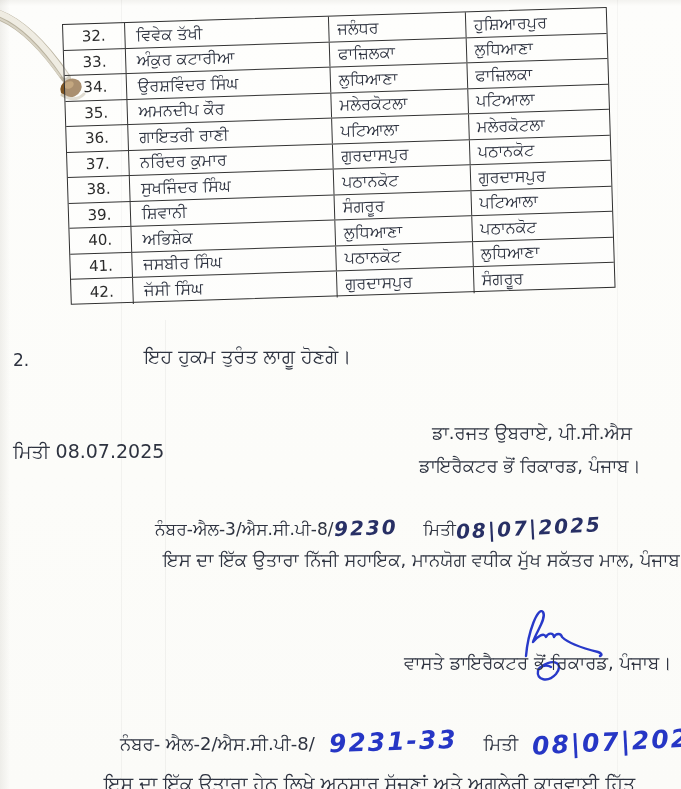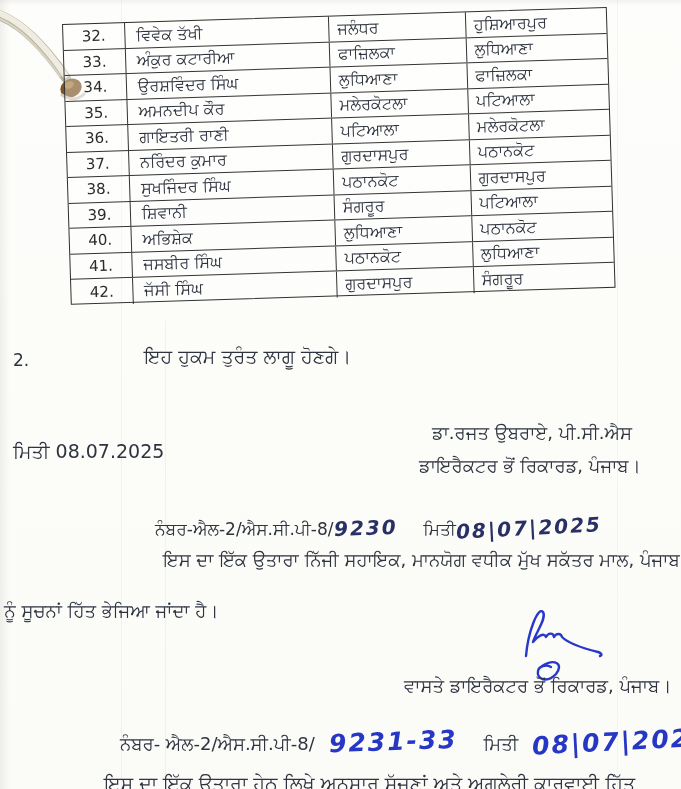--- a/index.html
+++ b/index.html
@@ -43,21 +43,21 @@
 
   .order-num{left:13px;top:350px;font-size:17px;}
   .order-text{left:144px;top:345px;font-size:19px;}
   .date-line{left:13px;top:397px;font-size:19px;margin-top:43px;}
   .sig-name{left:432px;top:422px;font-size:18px;}
   .sig-title{left:419px;top:455px;font-size:18px;}
 
   .end1-number{left:155px;top:516px;font-size:17px;}
   .end1-body1{left:163px;top:549px;font-size:18px;}
   .end1-body2{left:4px;top:600px;font-size:18px;}
-  .end1-for{left:404px;top:652px;font-size:18px;margin-top:23px;}
+  .end1-for{left:404px;top:652px;font-size:18px;}
 
   .end2-number{left:120px;top:727px;font-size:18px;}
   .end2-partial{left:104px;top:772px;font-size:19px;}
 
   .hw-num1{font-size:20px;transform:rotate(-2deg);display:inline-block;}
   .hw-date1{font-size:20px;transform:rotate(-3deg);display:inline-block;}
   .hw-num2{font-size:25px;transform:rotate(-2deg);display:inline-block;}
   .hw-date2{font-size:25px;transform:rotate(-3deg);display:inline-block;}
   .sp{display:inline-block;width:14px;}
   .sp-wide{display:inline-block;width:26px;}
@@ -156,24 +156,23 @@
 
   <div class="txt printed order-num">2.</div>
   <div class="txt printed order-text">ਇਹ ਹੁਕਮ ਤੁਰੰਤ ਲਾਗੂ ਹੋਣਗੇ।</div>
 
   <div class="txt printed date-line">ਮਿਤੀ 08.07.2025</div>
 
   <div class="txt printed sig-name">ਡਾ.ਰਜਤ ਉਬਰਾਏ, ਪੀ.ਸੀ.ਐਸ</div>
   <div class="txt printed sig-title">ਡਾਇਰੈਕਟਰ ਭੋਂ ਰਿਕਾਰਡ, ਪੰਜਾਬ।</div>
 
   <div class="txt end1-number">
-    <span class="printed">ਨੰਬਰ-ਐਲ-2/ਐਸ.ਸੀ.ਪੀ-8/</span><span class="hand-dark hw-num1">9230</span><span class="sp-wide"></span><span class="printed">ਮਿਤੀ</span><span class="hand-dark hw-date1">08|07|2025</span>
+    <span class="printed">ਨੰਬਰ-ਐਲ-3/ਐਸ.ਸੀ.ਪੀ-8/</span><span class="hand-dark hw-num1">9230</span><span class="sp-wide"></span><span class="printed">ਮਿਤੀ</span><span class="hand-dark hw-date1">08|07|2025</span>
   </div>
   <div class="txt printed end1-body1">ਇਸ ਦਾ ਇੱਕ ਉਤਾਰਾ ਨਿੱਜੀ ਸਹਾਇਕ, ਮਾਨਯੋਗ ਵਧੀਕ ਮੁੱਖ ਸਕੱਤਰ ਮਾਲ, ਪੰਜਾਬ ਜੀ</div>
-  <div class="txt printed end1-body2">ਨੂੰ ਸੂਚਨਾਂ ਹਿੱਤ ਭੇਜਿਆ ਜਾਂਦਾ ਹੈ।</div>
 
   <svg class="signature-svg" width="115" height="95" viewBox="0 0 115 95">
     <g fill="none" stroke="#2839c9" stroke-width="2.4" stroke-linecap="round" stroke-linejoin="round">
       <path d="M34,58 C 36,34 46,8 51,14 C 55,20 44,34 41,44 C 46,38 52,34 54,39 C 56,35 61,34 62,39 C 64,35 69,35 70,39 C 74,43 86,49 106,54 C 109,55 111,57 108,58"></path>
       <path d="M50,68 C 63,60 72,66 64,76 C 56,85 44,82 46,73 C 47,68 54,66 59,69"></path>
     </g>
   </svg>
   <div class="txt printed end1-for">ਵਾਸਤੇ ਡਾਇਰੈਕਟਰ ਭੋਂ ਰਿਕਾਰਡ, ਪੰਜਾਬ।</div>
 
   <div class="txt end2-number">

